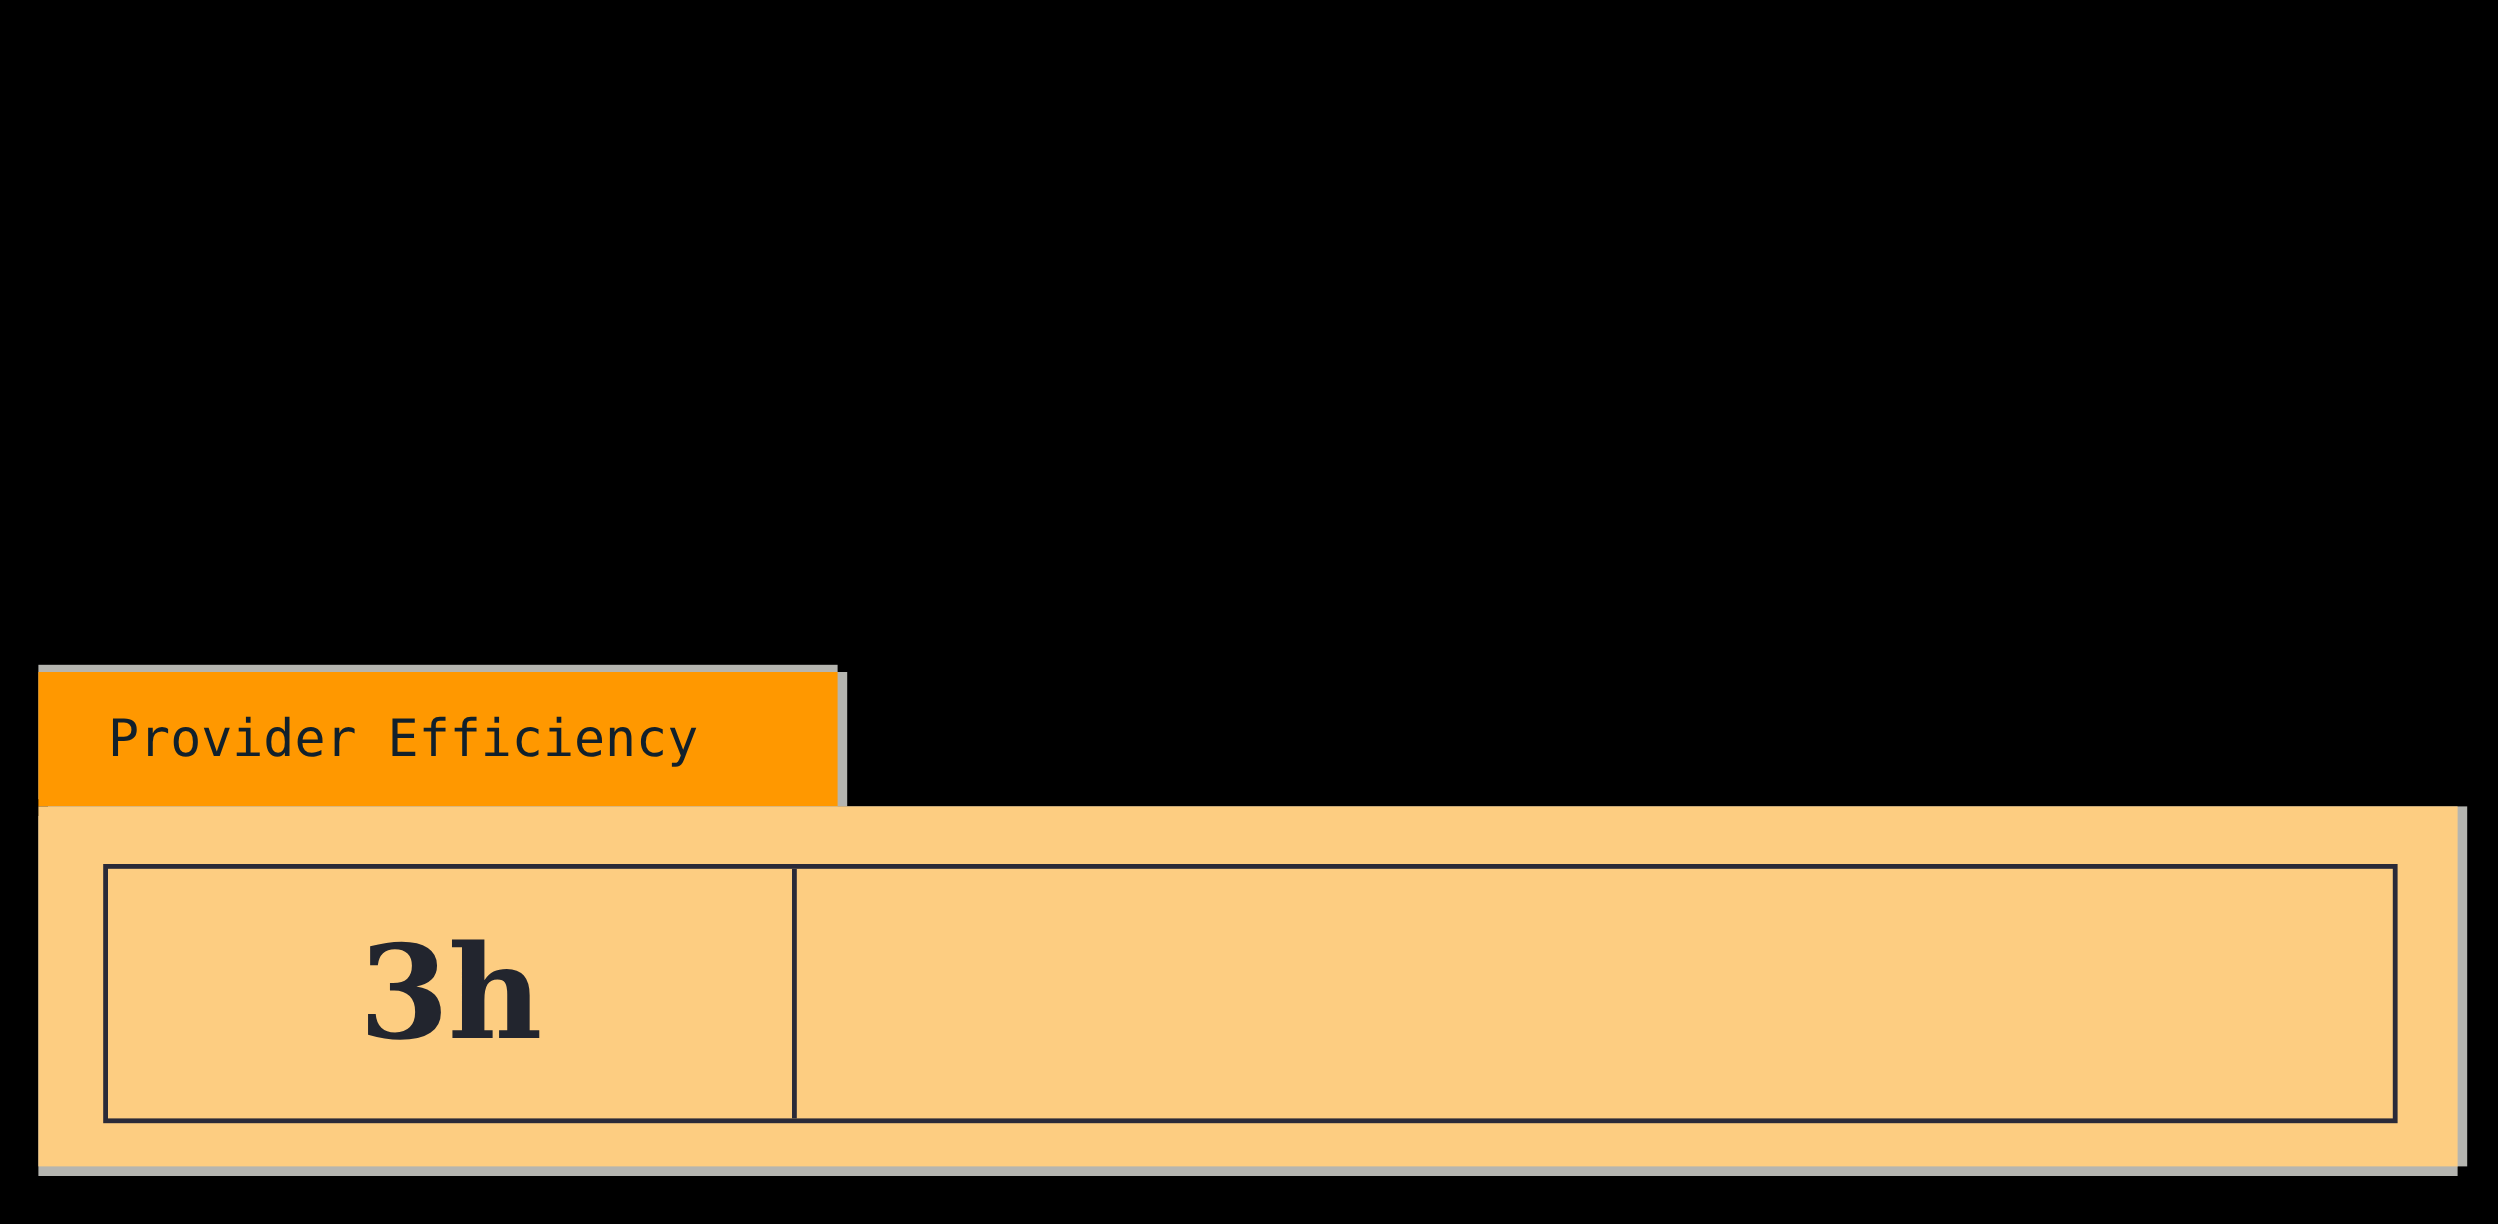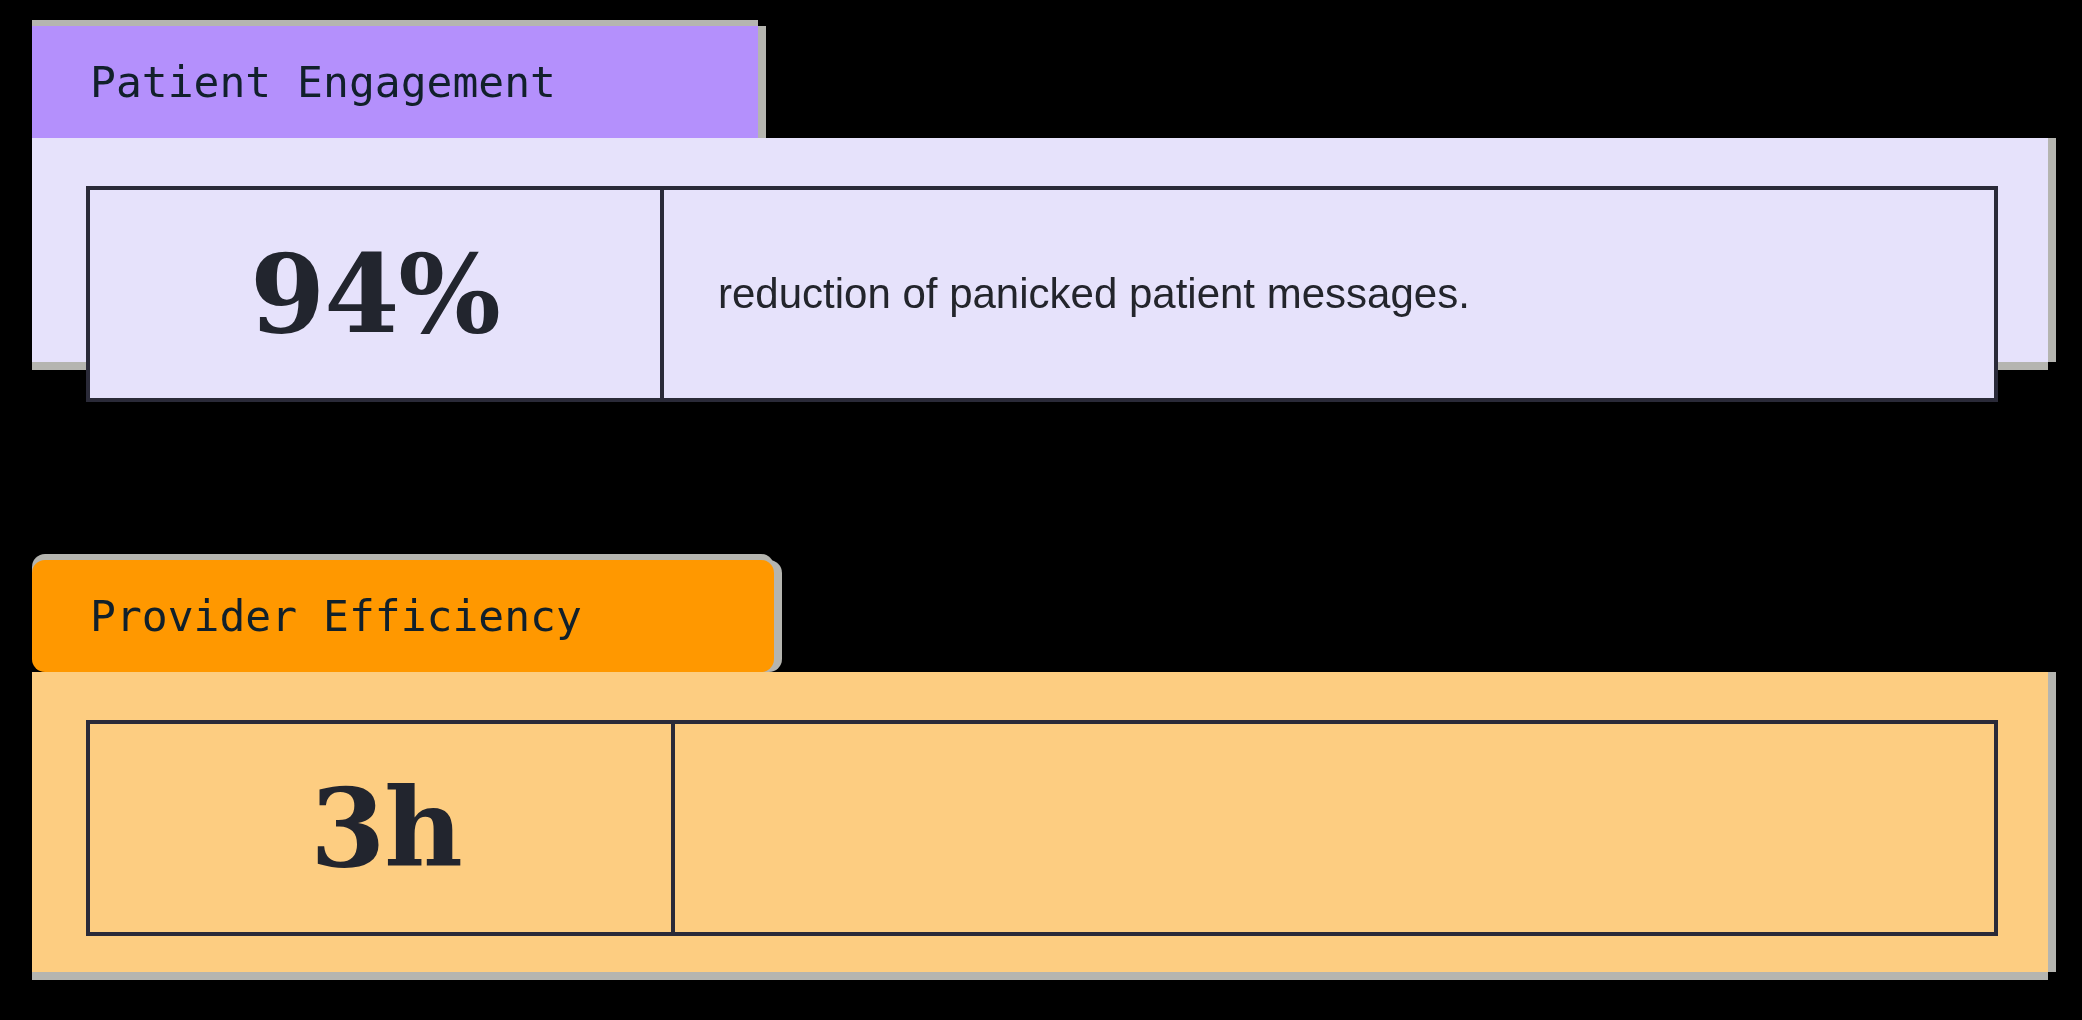--- a/index.html
+++ b/index.html
@@ -93,44 +93,30 @@
 
   
   #card-engagement { left: 32px; top: 26px; width: 2024px; height: 340px; }
   #card-engagement .tab   { width: 726px; height: 112px; background: #b490fc; }
   #card-engagement .panel { top: 112px; width: 2016px; height: 224px; background: #e6e2fb; }
   #card-engagement .inner-box { left: 54px; top: 160px; width: 1912px; height: 216px; background: #e6e2fb; }
   #card-engagement .metric-cell { width: 574px; }
 
   
   #card-efficiency { left: 32px; top: 560px; width: 2024px; height: 420px; }
-  #card-efficiency .tab   { width: 742px; height: 112px; background: #ff9800; border-radius: 13px; }
+  #card-efficiency .tab   { width: 666px; height: 112px; background: #ff9800; }
   #card-efficiency .panel { top: 112px; width: 2016px; height: 300px; background: #fdcd81; }
-  #card-efficiency .inner-box { left: 54px; top: 160px; width: 1912px; height: 216px; background: #fdcd81; padding-left: 11px; }
+  #card-efficiency .inner-box { left: 54px; top: 160px; width: 1912px; height: 216px; background: #fdcd81; }
   #card-efficiency .metric-cell { width: 574px; }
 </style>
 </head>
 <body>
 
 <div class="canvas">
 
-  <div class="card" id="card-engagement">
-    <div class="tab">
-      <span>Patient Engagement</span>
-    </div>
-    <div class="panel"></div>
-    <div class="inner-box">
-      <div class="metric-cell">
-        <span class="metric-value">94%</span>
-      </div>
-      <div class="desc-cell">
-        <span class="desc-line">reduction of panicked patient messages.</span>
-      </div>
-    </div>
-  </div>
 
   <div class="card" id="card-efficiency">
     <div class="tab">
       <span>Provider Efficiency</span>
     </div>
     <div class="panel"></div>
     <div class="inner-box">
       <div class="metric-cell">
         <span class="metric-value">3h</span>
       </div>

